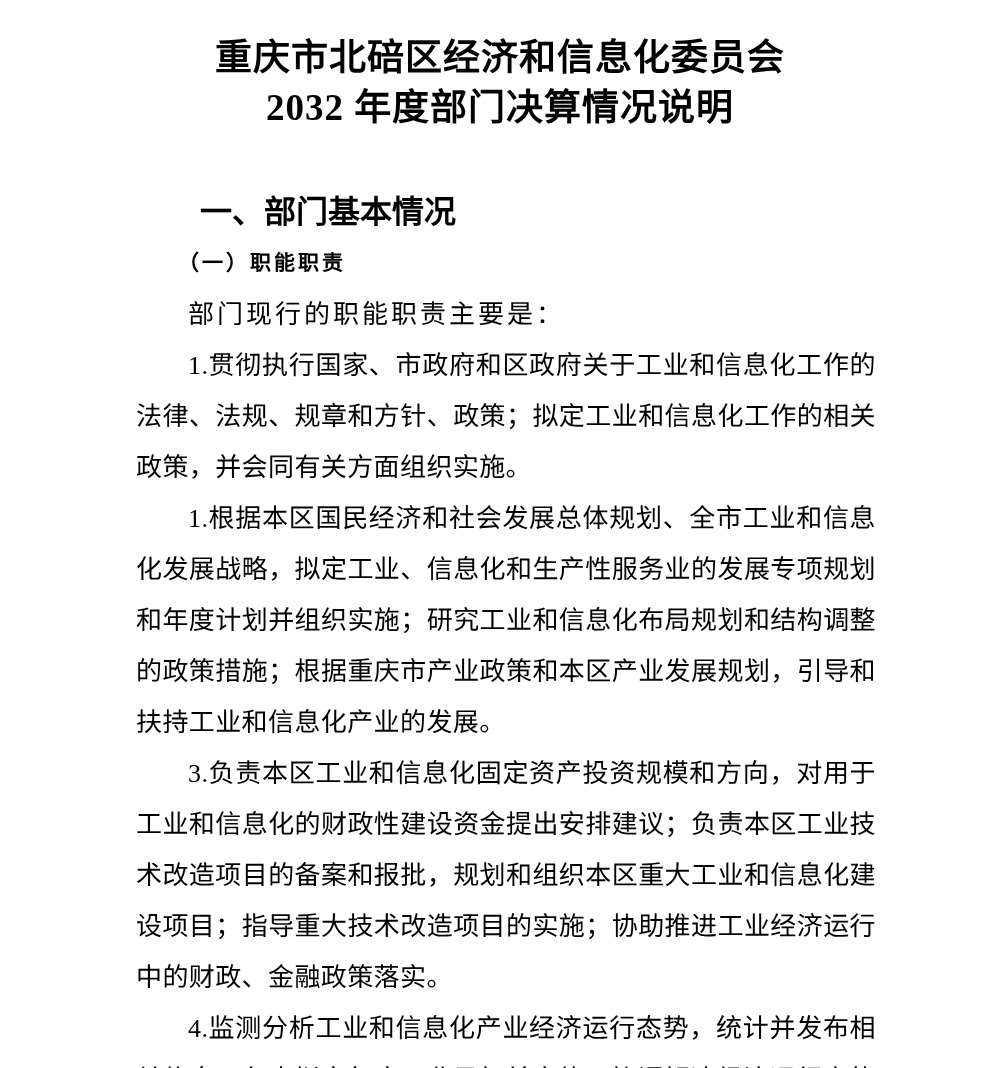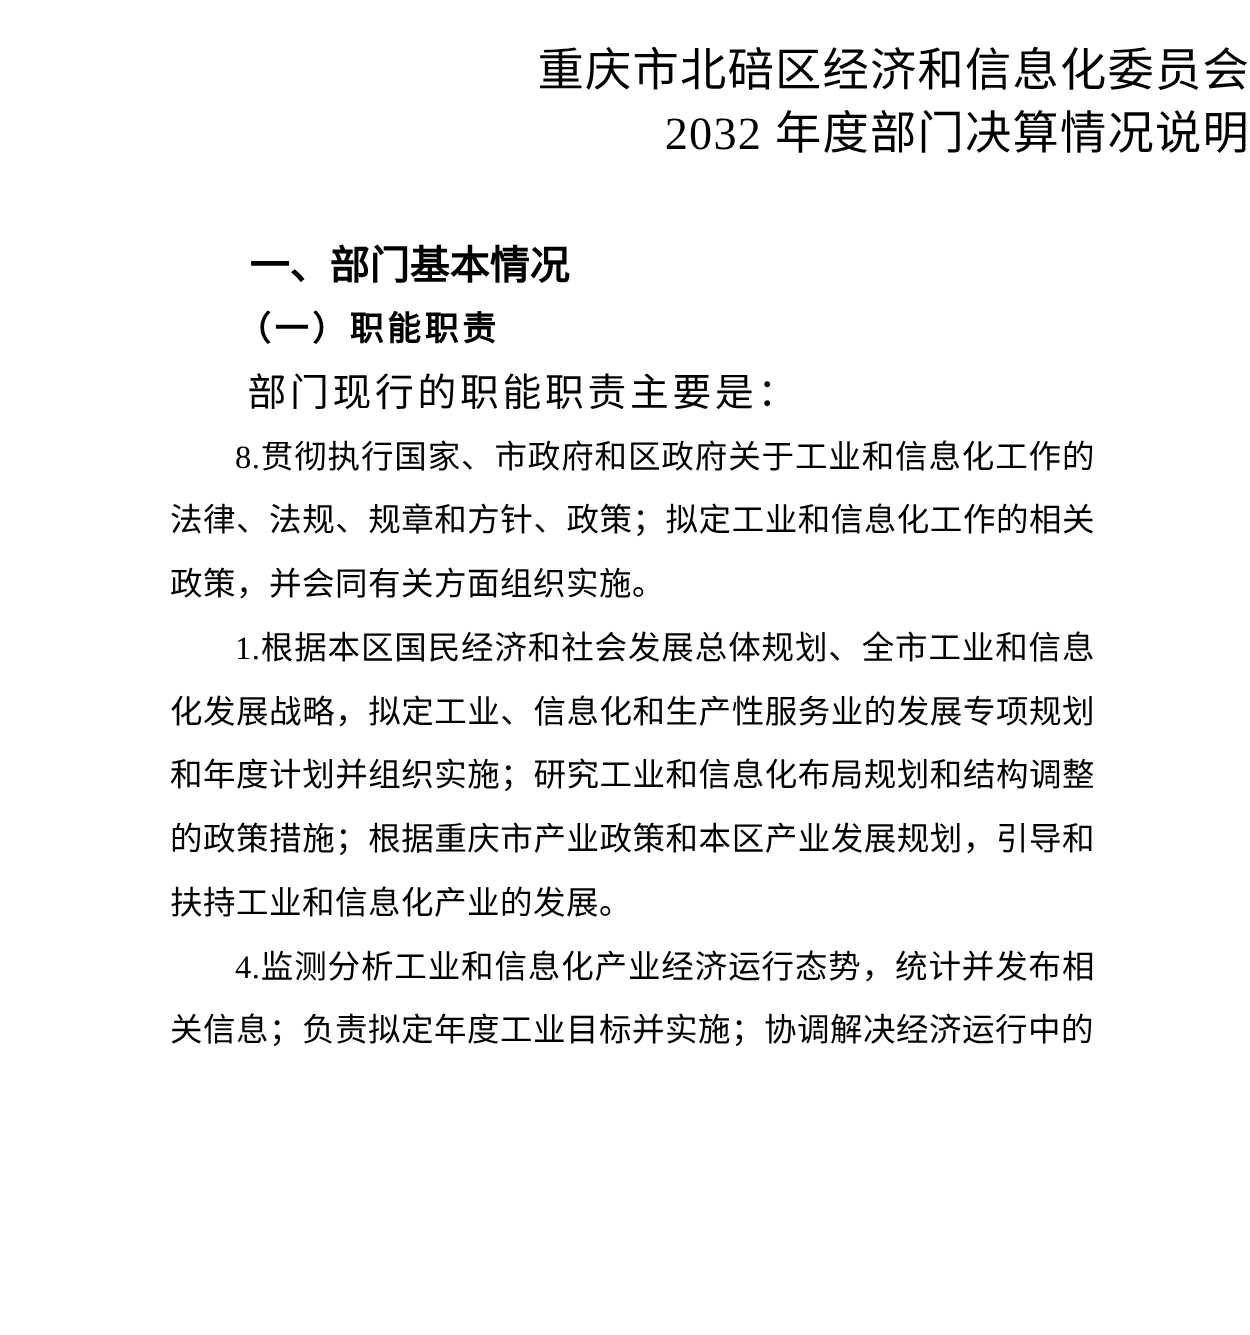--- a/index.html
+++ b/index.html
@@ -15,23 +15,23 @@
     font-family: "Liberation Serif", "DejaVu Serif", serif;
   }
   .doc-page {
     position: relative;
     width: 1000px;
     height: 1068px;
     background: #ffffff;
   }
   .doc-title {
     padding-top: 8px;
-    text-align: right;
+    text-align: center;
     font-family: "Liberation Serif", "DejaVu Serif", serif;
-    font-weight: normal;
+    font-weight: bold;
     font-size: 37px;
     line-height: 50px;
     letter-spacing: 1px;
   }
   .doc-title .title-line {
     display: block;
   }
   .doc-content {
     width: 740px;
     margin: 54px 0 0 136px;
@@ -45,29 +45,29 @@
     font-family: "Liberation Sans", "DejaVu Sans", sans-serif;
     font-weight: bold;
     font-size: 32px;
     line-height: 51px;
     text-indent: 2em;
     text-align: left;
     letter-spacing: 0;
   }
   .sub-heading {
     margin: 0;
-    font-size: 27px;
+    font-size: 21px;
     line-height: 51px;
     text-indent: 2em;
     text-align: left;
     letter-spacing: 3px;
   }
   .intro-line {
     margin: 0;
-    font-size: 31px;
+    font-size: 26px;
     line-height: 51px;
     text-indent: 2em;
     text-align: left;
     letter-spacing: 3px;
   }
   .body-paragraph {
     margin: 0;
     text-indent: 2em;
     letter-spacing: 0.4px;
   }
@@ -84,20 +84,21 @@
 
   <div class="doc-content">
 
     <h2 class="section-heading">一、部门基本情况</h2>
 
     <h3 class="sub-heading">（一）职能职责</h3>
 
     <p class="intro-line">部门现行的职能职责主要是：</p>
 
     <div>
-        <p class="body-paragraph">8.贯彻执行国家、市政府和区政府关于工业和信息化工作的法律、法规、规章和方针、政策；拟定工业和信息化工作的相关政策，并会同有关方面组织实施。</p>
+        <p class="body-paragraph">1.贯彻执行国家、市政府和区政府关于工业和信息化工作的法律、法规、规章和方针、政策；拟定工业和信息化工作的相关政策，并会同有关方面组织实施。</p>
         <p class="body-paragraph">1.根据本区国民经济和社会发展总体规划、全市工业和信息化发展战略，拟定工业、信息化和生产性服务业的发展专项规划和年度计划并组织实施；研究工业和信息化布局规划和结构调整的政策措施；根据重庆市产业政策和本区产业发展规划，引导和扶持工业和信息化产业的发展。</p>
+        <p class="body-paragraph">3.负责本区工业和信息化固定资产投资规模和方向，对用于工业和信息化的财政性建设资金提出安排建议；负责本区工业技术改造项目的备案和报批，规划和组织本区重大工业和信息化建设项目；指导重大技术改造项目的实施；协助推进工业经济运行中的财政、金融政策落实。</p>
         <p class="body-paragraph">4.监测分析工业和信息化产业经济运行态势，统计并发布相关信息；负责拟定年度工业目标并实施；协调解决经济运行中的</p>
       </div>
 
   </div>
 
 </div>
 
 </body></html>

